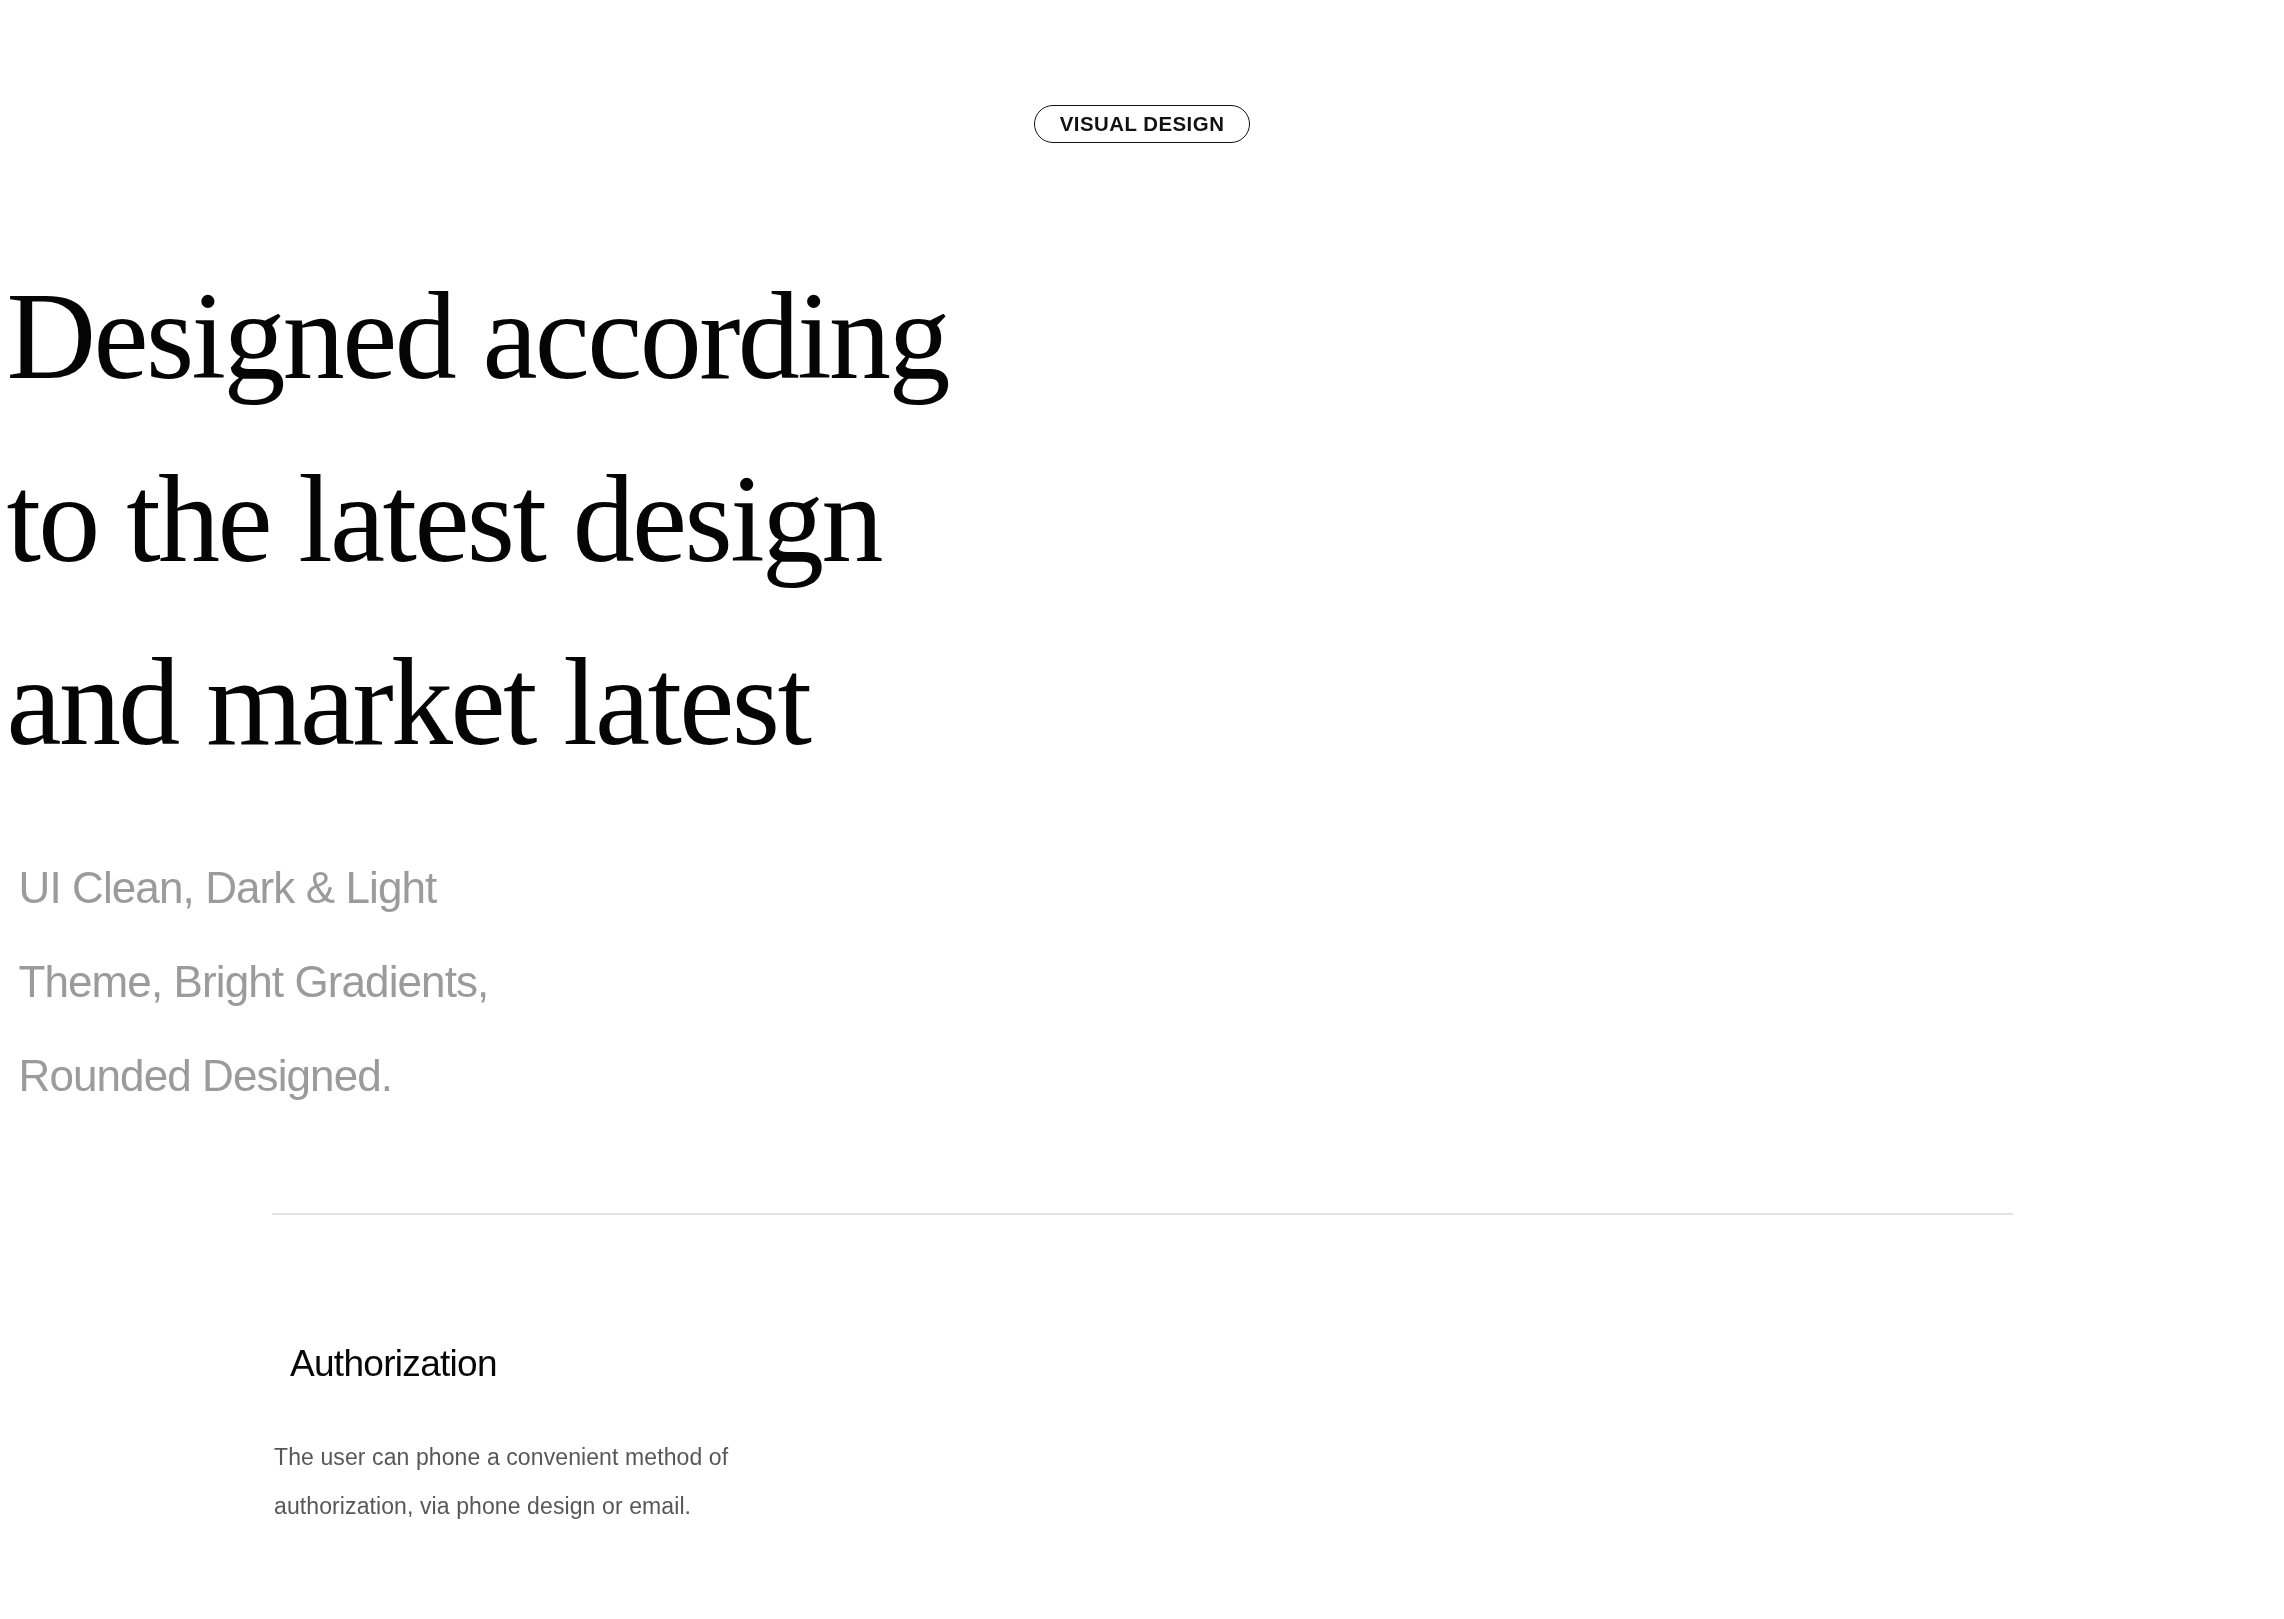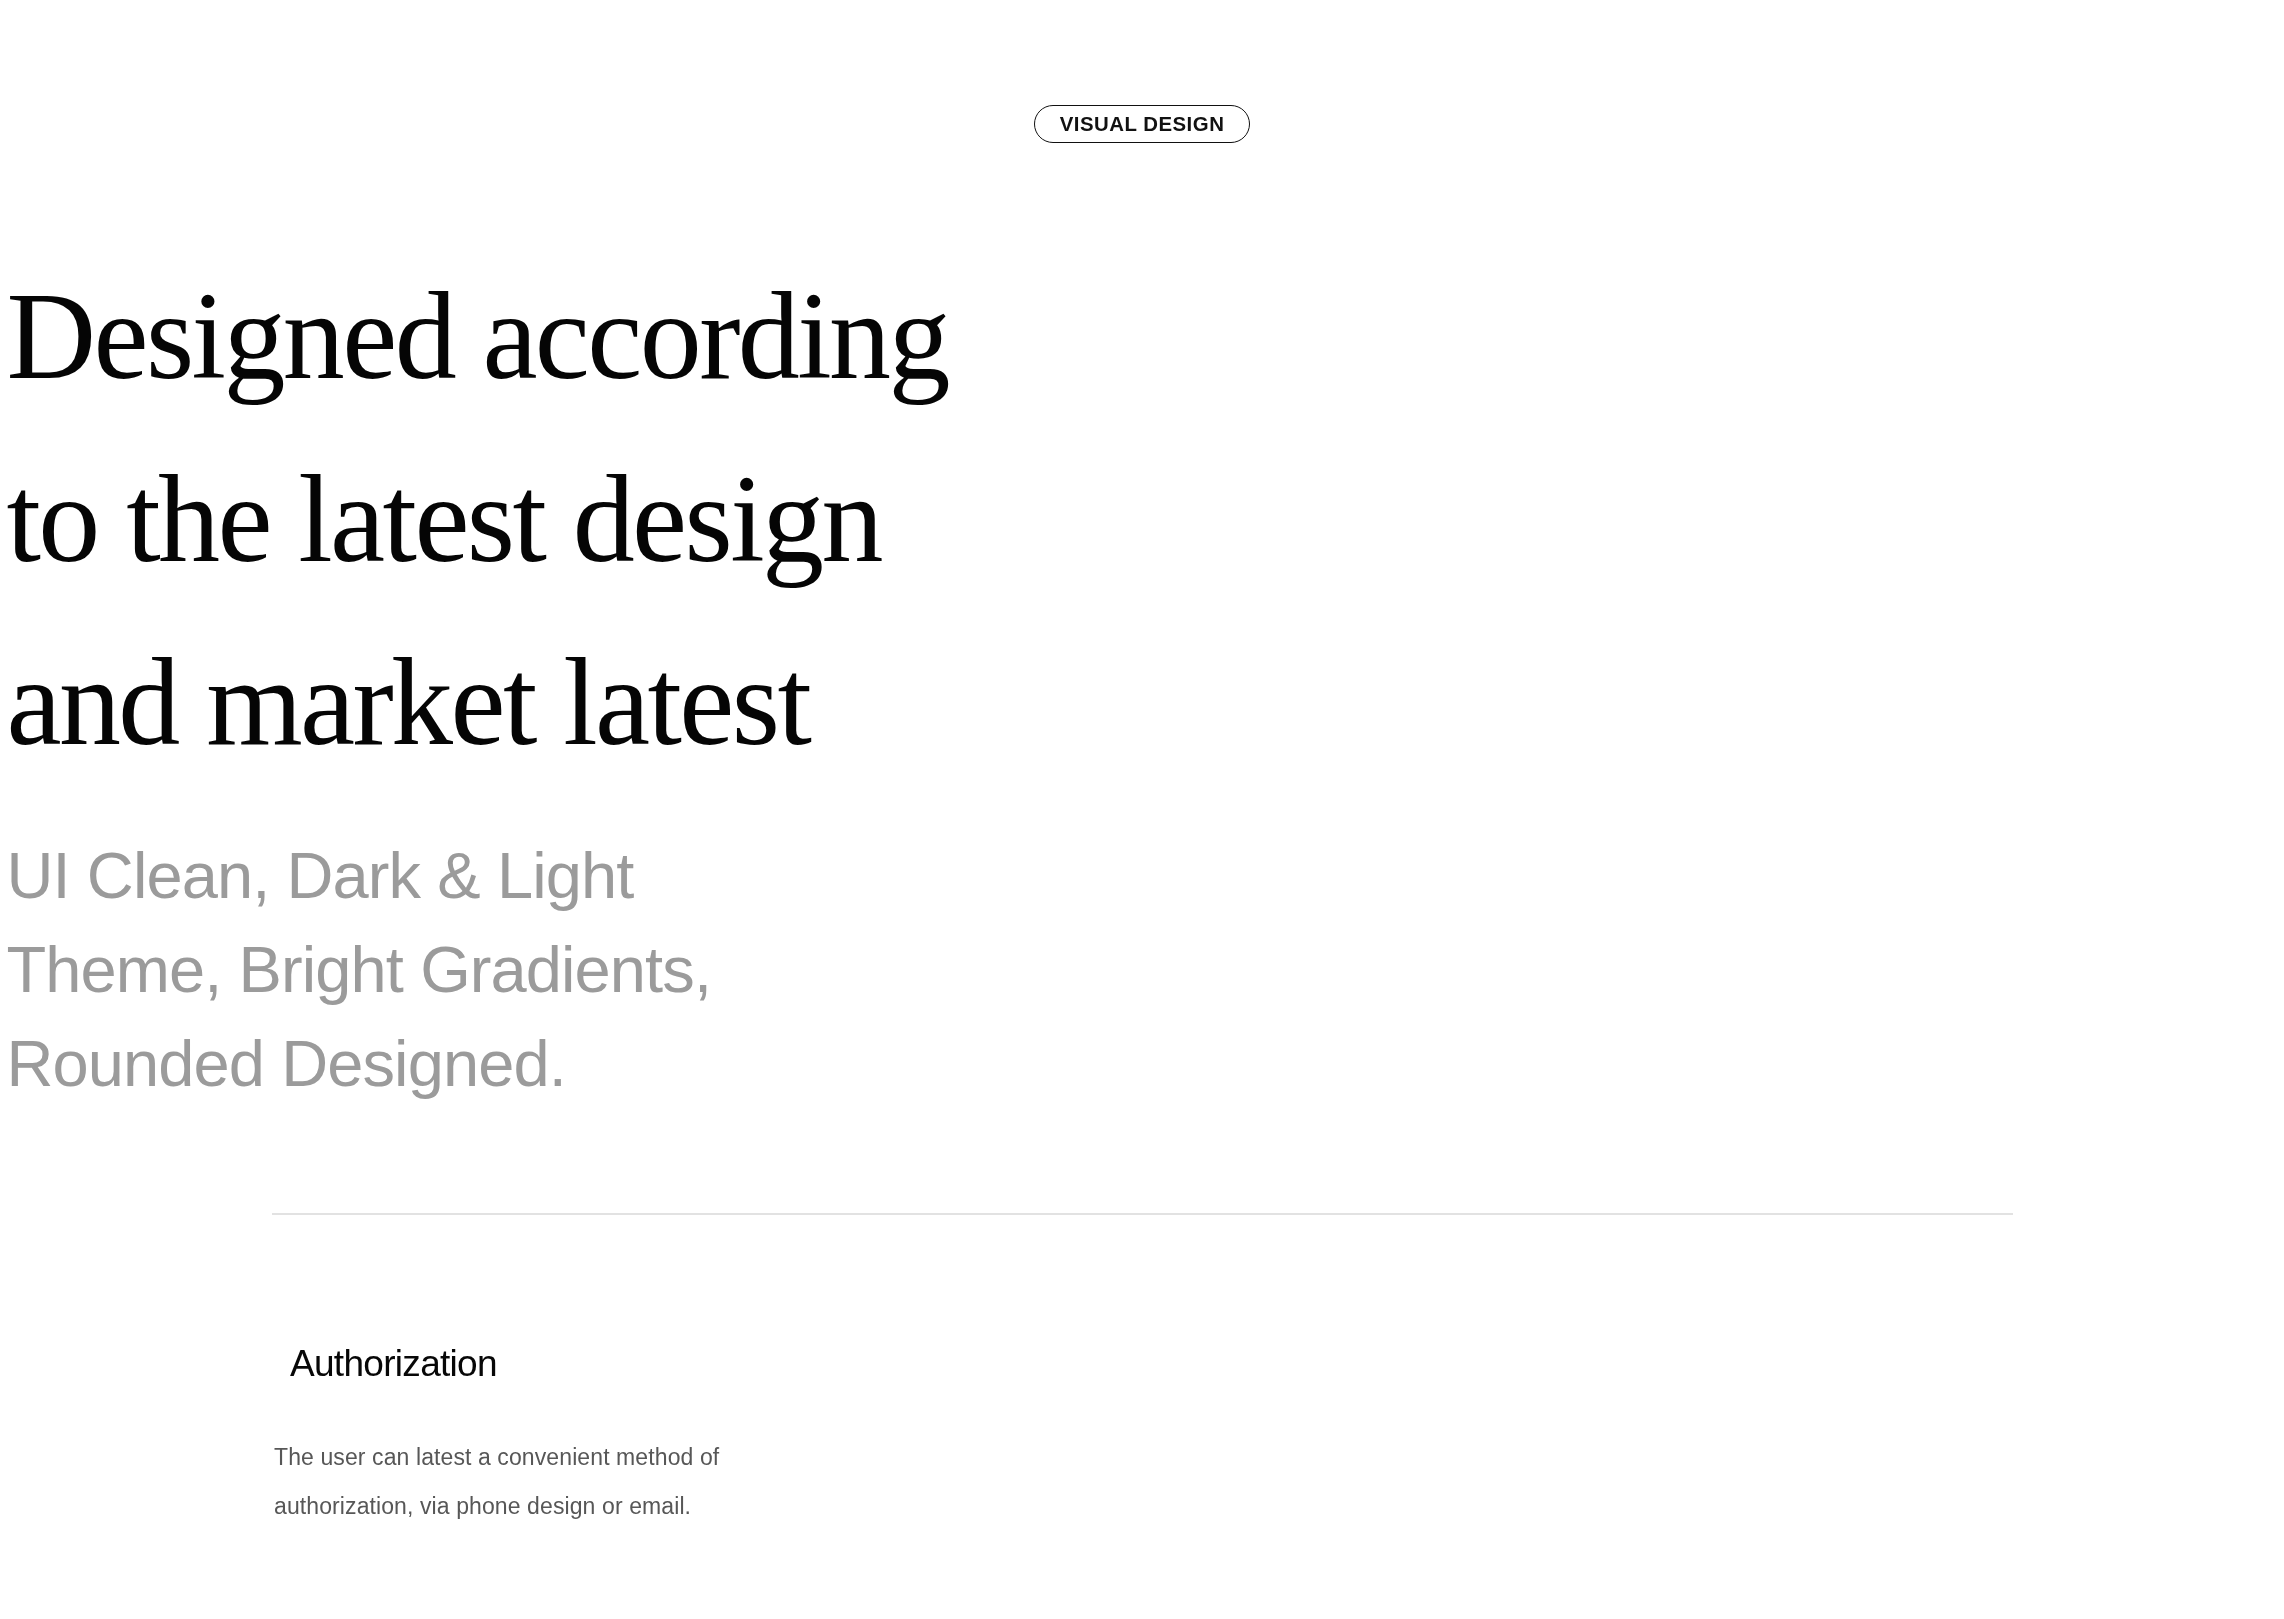--- a/index.html
+++ b/index.html
@@ -62,26 +62,26 @@
     color: #050505;
     white-space: nowrap;
     font-family: Liberation Serif, serif;
   }
   .headline .hl-line {
     display: block;
   }
 
   
   .subtitle {
-    margin: 0;
+    margin: 12px;
     padding: 0;
     position: absolute;
     top: 829px;
     left: 6.5px;
-    font-size: 65px;
+    font-size: 44px;
     line-height: 94px;
     font-weight: 400;
     letter-spacing: -0.9px;
     color: #9b9b9b;
     white-space: nowrap;
   }
   .subtitle .sub-line {
     display: block;
   }
 
@@ -146,17 +146,17 @@
   <span class="sub-line">UI Clean, Dark &amp; Light</span>
   <span class="sub-line">Theme, Bright Gradients,</span>
   <span class="sub-line">Rounded Designed.</span>
 </p>
 
 <div class="divider"></div>
 
 <div class="section">
   <h2 class="section-title">Authorization</h2>
   <p class="section-body">
-    <span class="body-line">The user can latest a convenient method of</span>
+    <span class="body-line">The user can phone a convenient method of</span>
     <span class="body-line">authorization, via phone design or email.</span>
   </p>
 </div>
 
 
 </body></html>

